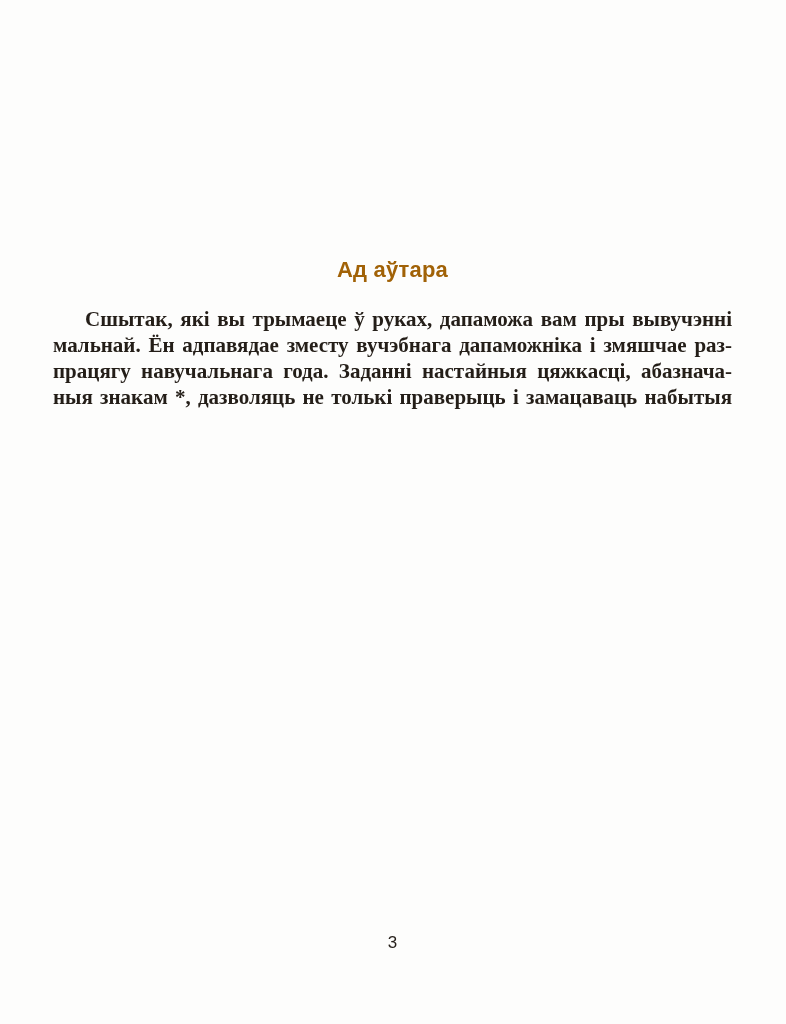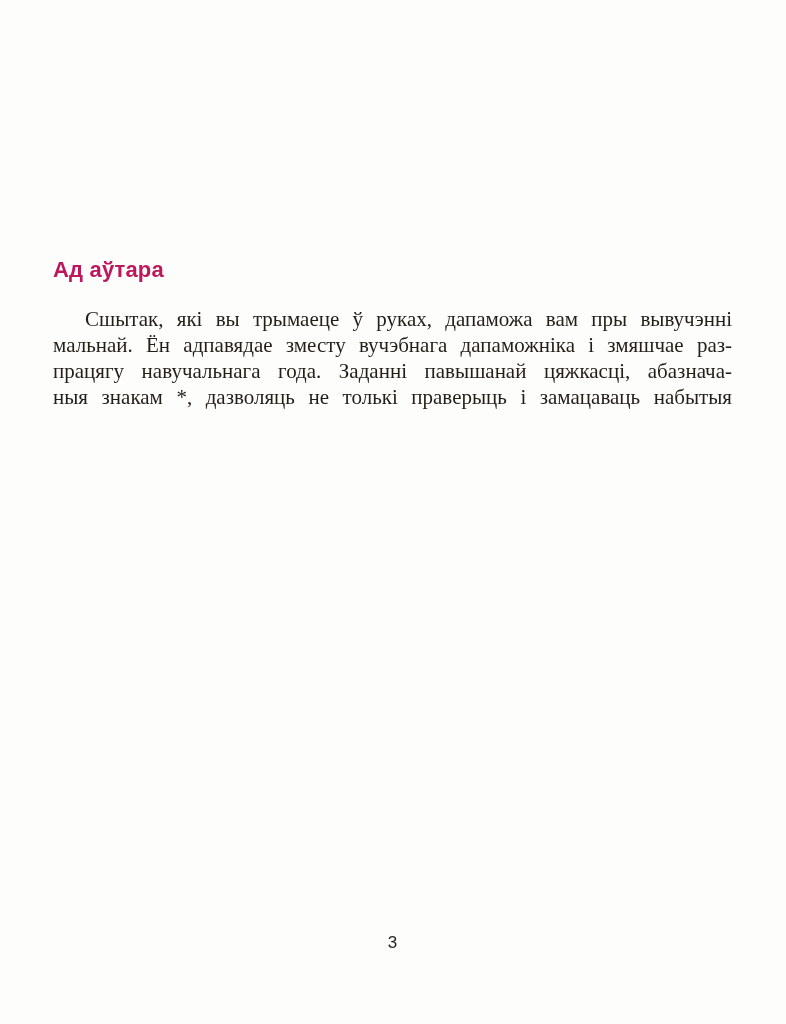--- a/index.html
+++ b/index.html
@@ -24,35 +24,37 @@
     position: absolute;
     left: 53px;
     top: 258px;
     width: 679px;
   }
   .heading {
     font-family: "Liberation Sans", sans-serif;
     font-weight: bold;
     font-size: 22px;
     line-height: 24px;
-    color: #be185d;
+    text-align: center;
+    color: #a16207;
     margin: 0 0 24px 0;
     letter-spacing: 0.2px;
   }
   .salutation {
     font-size: 21px;
     line-height: 26px;
     text-align: center;
     margin: 0;
   }
   .body-line {
     font-size: 21px;
     line-height: 26px;
     margin: 0;
     white-space: normal;
+    font-weight: bold;
   }
   .just {
     text-align: justify;
     text-align-last: justify;
   }
   .indent {
     text-indent: 32px;
   }
   .last-line {
     text-align: left;
@@ -78,19 +80,19 @@
 </head>
 <body>
 
 <div class="page">
   <div class="text-block">
     <h1 class="heading">Ад аўтара</h1>
 
 
     <p class="body-line just indent">Сшытак, які вы трымаеце ў руках, дапаможа вам пры вывучэнні</p>
     <p class="body-line just">мальнай. Ён адпавядае зместу вучэбнага дапаможніка і змяшчае раз-</p>
-    <p class="body-line just">працягу навучальнага года. Заданні павышанай цяжкасці, абазнача-</p>
+    <p class="body-line just">працягу навучальнага года. Заданні настайныя цяжкасці, абазнача-</p>
     <p class="body-line just">ныя знакам *, дазволяць не толькі праверыць і замацаваць набытыя</p>
 
   </div>
 
   <div class="page-number">3</div>
 </div>
 
 </body></html>

